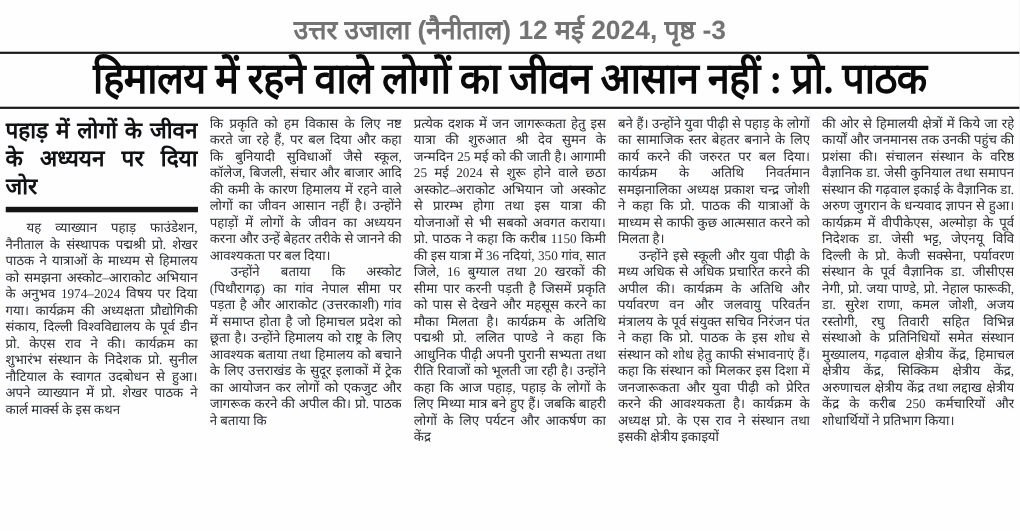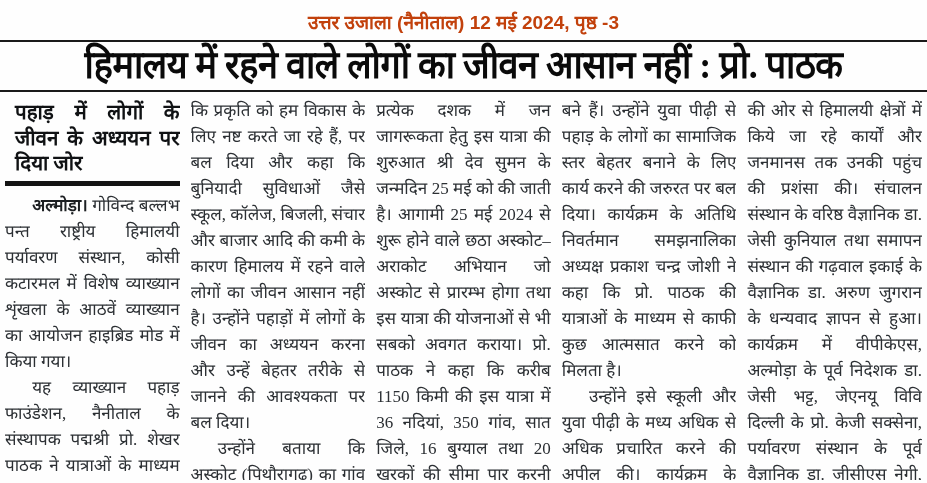--- a/index.html
+++ b/index.html
@@ -9,22 +9,22 @@
     margin:0 auto;
     background:#fefefe;
     overflow:hidden;
     box-sizing:border-box;
     font-family:"Liberation Serif","DejaVu Serif",serif;
     color:#26292c;
   }
   .masthead{
     text-align:center;
     font-weight:bold;
-    font-size:19px;
-    color:#c2410c;
+    font-size:24px;
+    color:#737373;
     padding:9px 0 5px 0;
     font-family:"Liberation Sans","DejaVu Sans",sans-serif;
   }
   .rule-thin{
     height:2px;background:#1a1a1a;width:100%;
   }
   .headline{
     margin:2px 0 2px 0;
     padding:0 2px;
     font-size:36px;
@@ -45,35 +45,35 @@
     box-sizing:border-box;
     height:calc(483px - 95px);
     overflow:hidden;
   }
   .col{
     flex:1 1 0;
     min-width:0;
     overflow:hidden;
   }
   .subhead{
-    margin:2px 0 4px 10px;
+    margin:2px 0 4px 0;
     font-size:20.5px;
     line-height:1.25;
     font-weight:bold;
     color:#101214;
     text-align:justify;
   }
   .rule-thick{
     height:5px;background:#141414;width:100%;
     margin:4px 0 7px 0;
   }
   .para{
     margin:0;
-    font-size:17px;
-    line-height:26px;
+    font-size:12px;
+    line-height:15px;
     text-align:justify;
     text-justify:inter-word;
     color:#2b2f33;
   }
   .para.indent{text-indent:1.6em;}
   .dateline{font-weight:bold;color:#1c1f22;}
 </style>
 </head>
 <body>
 
@@ -85,21 +85,20 @@
 
   <h1 class="headline">हिमालय में रहने वाले लोगों का जीवन आसान नहीं : प्रो. पाठक</h1>
 
   <div class="rule-thin"></div>
 
   <div class="body-cols">
 
     <div class="col">
       <h2 class="subhead">पहाड़ में लोगों के जीवन के अध्ययन पर दिया जोर</h2>
       <div class="rule-thick"></div>
-      <p class="para indent"><span class="dateline">अल्मोड़ा।</span> <span>गोविन्द बल्लभ पन्त राष्ट्रीय हिमालयी पर्यावरण संस्थान, कोसी कटारमल में विशेष व्याख्यान शृंखला के आठवें व्याख्यान का आयोजन हाइब्रिड मोड में किया गया।</span></p>
       <p class="para indent">यह व्याख्यान पहाड़ फाउंडेशन, नैनीताल के संस्थापक पद्मश्री प्रो. शेखर पाठक ने यात्राओं के माध्यम से हिमालय को समझना अस्कोट–आराकोट अभियान के अनुभव 1974–2024 विषय पर दिया गया। कार्यक्रम की अध्यक्षता प्रौद्योगिकी संकाय, दिल्ली विश्वविद्यालय के पूर्व डीन प्रो. केएस राव ने की। कार्यक्रम का शुभारंभ संस्थान के निदेशक प्रो. सुनील नौटियाल के स्वागत उदबोधन से हुआ। अपने व्याख्यान में प्रो. शेखर पाठक ने कार्ल मार्क्स के इस कथन</p>
     </div>
 
     <div class="col">
       <p class="para">कि प्रकृति को हम विकास के लिए नष्ट करते जा रहे हैं, पर बल दिया और कहा कि बुनियादी सुविधाओं जैसे स्कूल, कॉलेज, बिजली, संचार और बाजार आदि की कमी के कारण हिमालय में रहने वाले लोगों का जीवन आसान नहीं है। उन्होंने पहाड़ों में लोगों के जीवन का अध्ययन करना और उन्हें बेहतर तरीके से जानने की आवश्यकता पर बल दिया।</p>
       <p class="para indent">उन्होंने बताया कि अस्कोट (पिथौरागढ़) का गांव नेपाल सीमा पर पड़ता है और आराकोट (उत्तरकाशी) गांव में समाप्त होता है जो हिमाचल प्रदेश को छूता है। उन्होंने हिमालय को राष्ट्र के लिए आवश्यक बताया तथा हिमालय को बचाने के लिए उत्तराखंड के सुदूर इलाकों में ट्रेक का आयोजन कर लोगों को एकजुट और जागरूक करने की अपील की। प्रो. पाठक ने बताया कि</p>
     </div>
 
     <div class="col">
       <p class="para">प्रत्येक दशक में जन जागरूकता हेतु इस यात्रा की शुरुआत श्री देव सुमन के जन्मदिन 25 मई को की जाती है। आगामी 25 मई 2024 से शुरू होने वाले छठा अस्कोट–अराकोट अभियान जो अस्कोट से प्रारम्भ होगा तथा इस यात्रा की योजनाओं से भी सबको अवगत कराया। प्रो. पाठक ने कहा कि करीब 1150 किमी की इस यात्रा में 36 नदियां, 350 गांव, सात जिले, 16 बुग्याल तथा 20 खरकों की सीमा पार करनी पड़ती है जिसमें प्रकृति को पास से देखने और महसूस करने का मौका मिलता है। कार्यक्रम के अतिथि पद्मश्री प्रो. ललित पाण्डे ने कहा कि आधुनिक पीढ़ी अपनी पुरानी सभ्यता तथा रीति रिवाजों को भूलती जा रही है। उन्होंने कहा कि आज पहाड़, पहाड़ के लोगों के लिए मिथ्या मात्र बने हुए हैं। जबकि बाहरी लोगों के लिए पर्यटन और आकर्षण का केंद्र</p>

